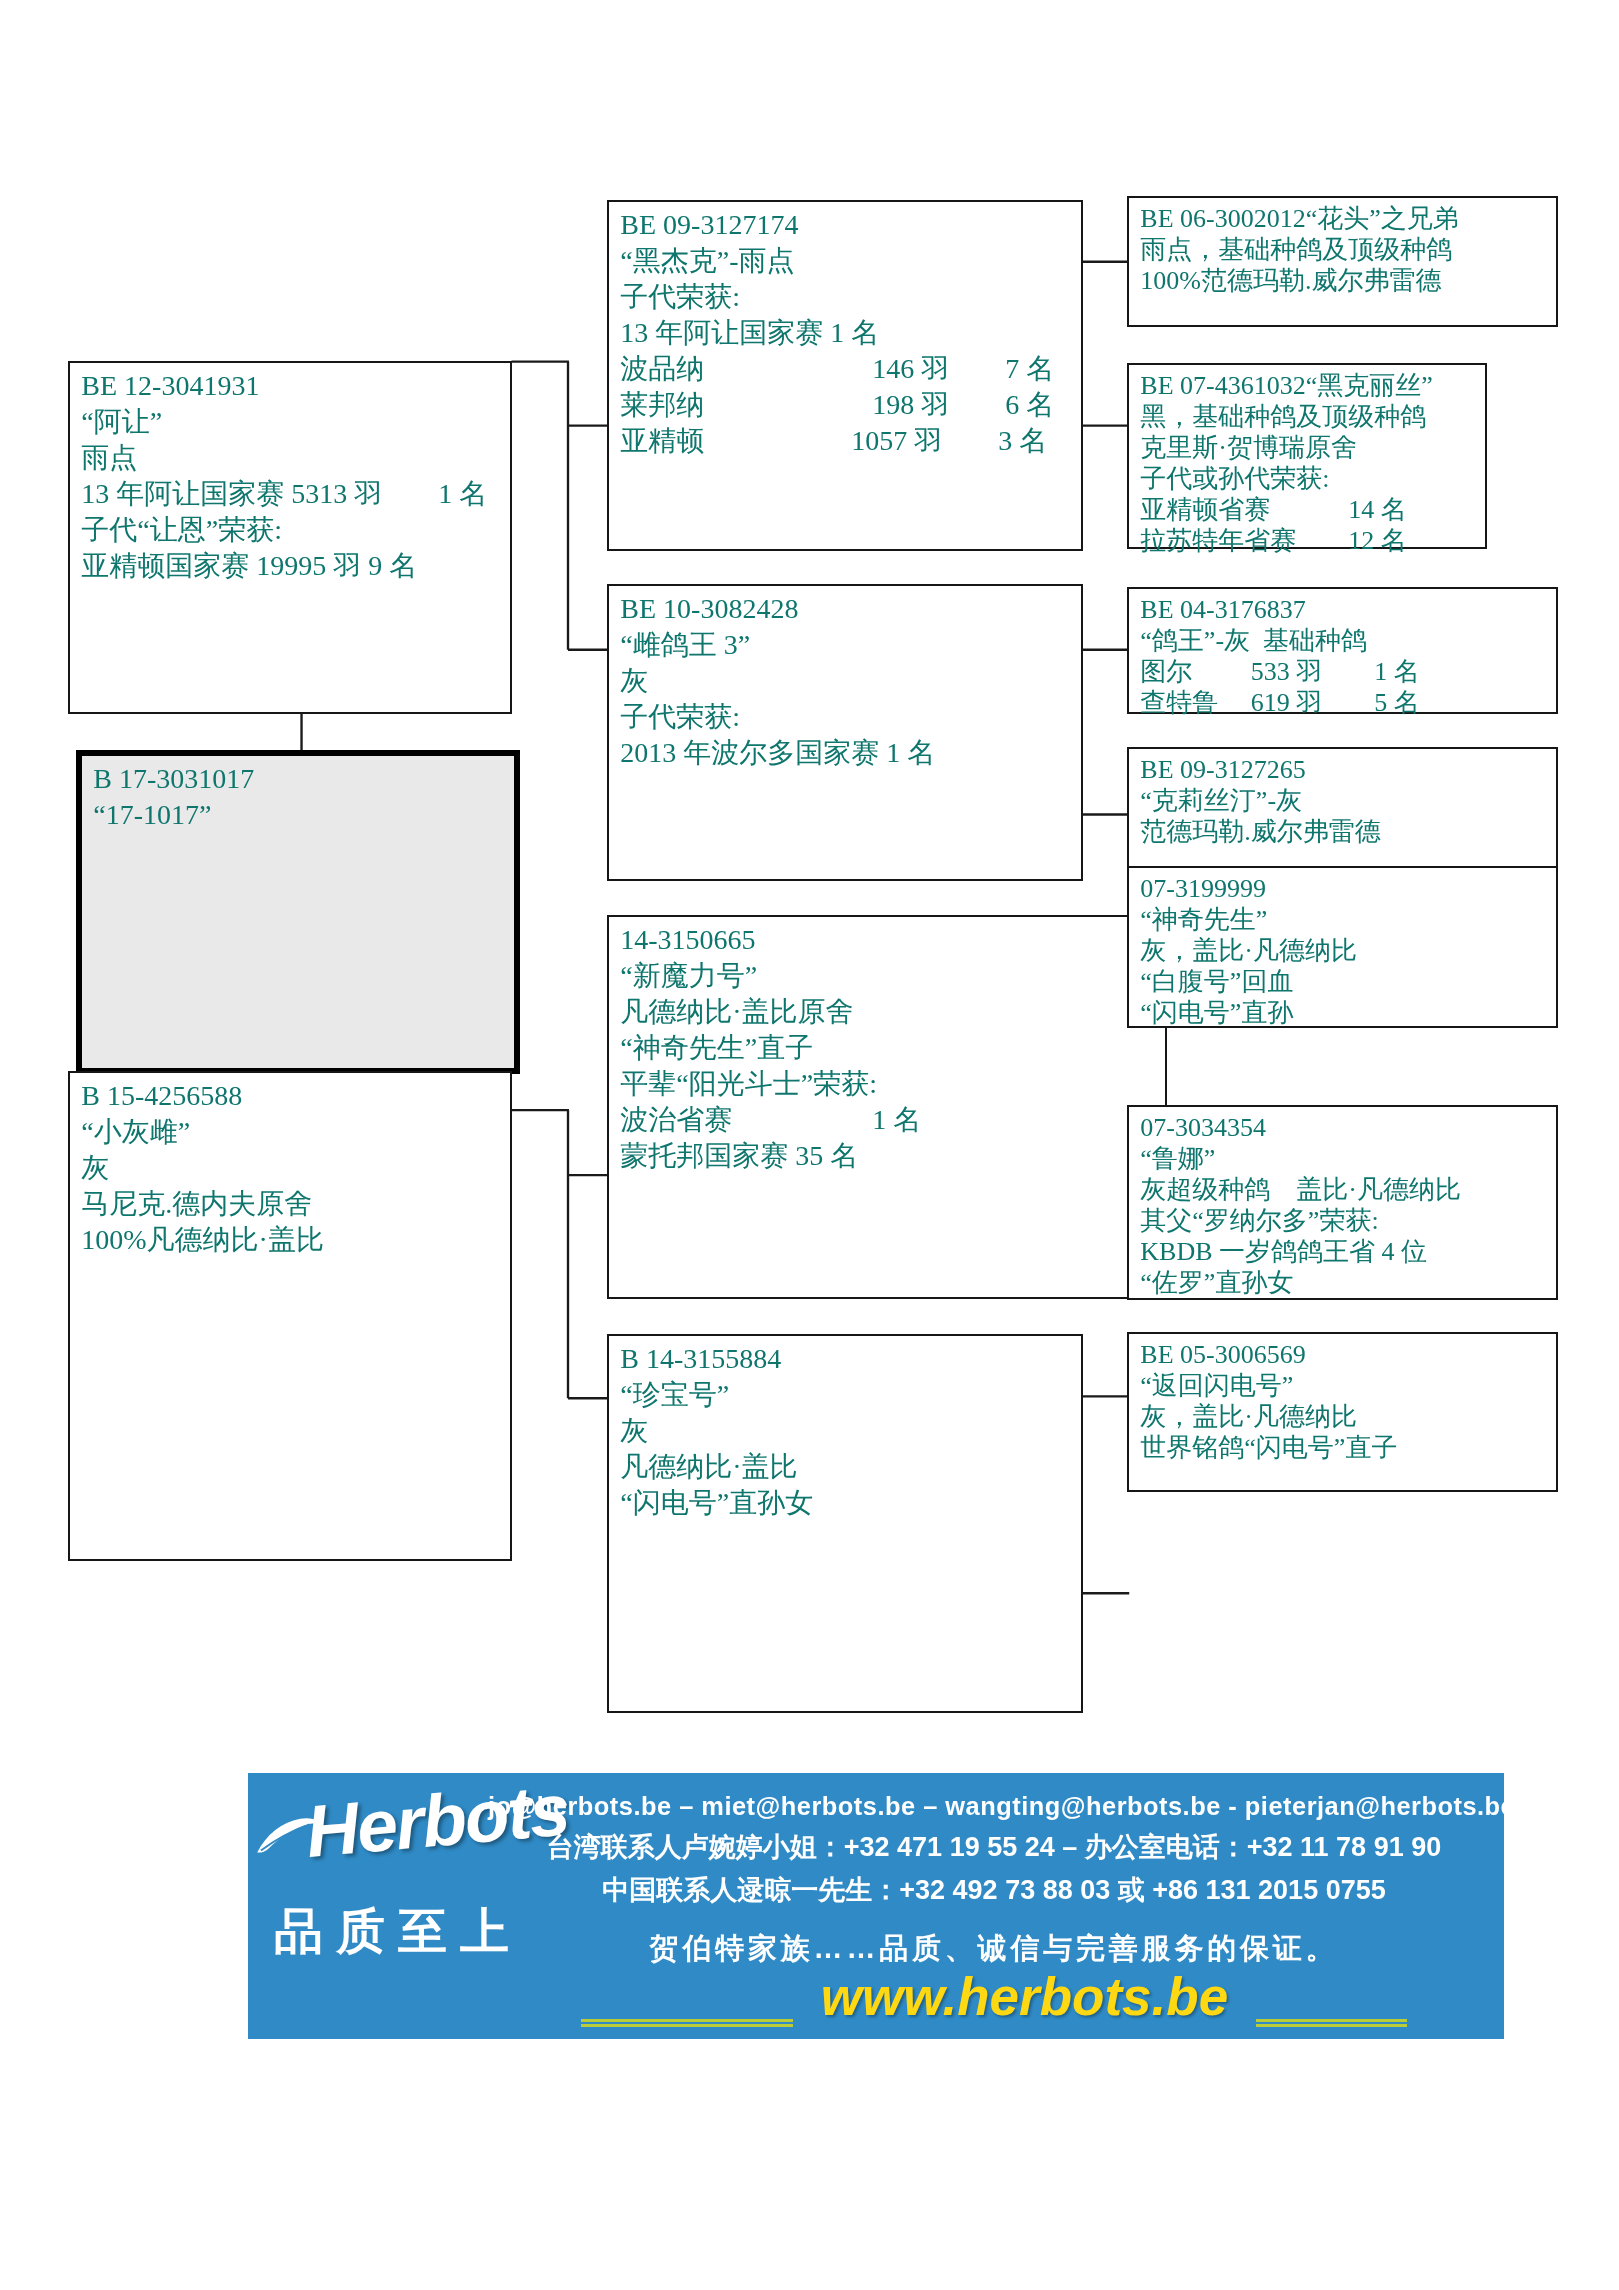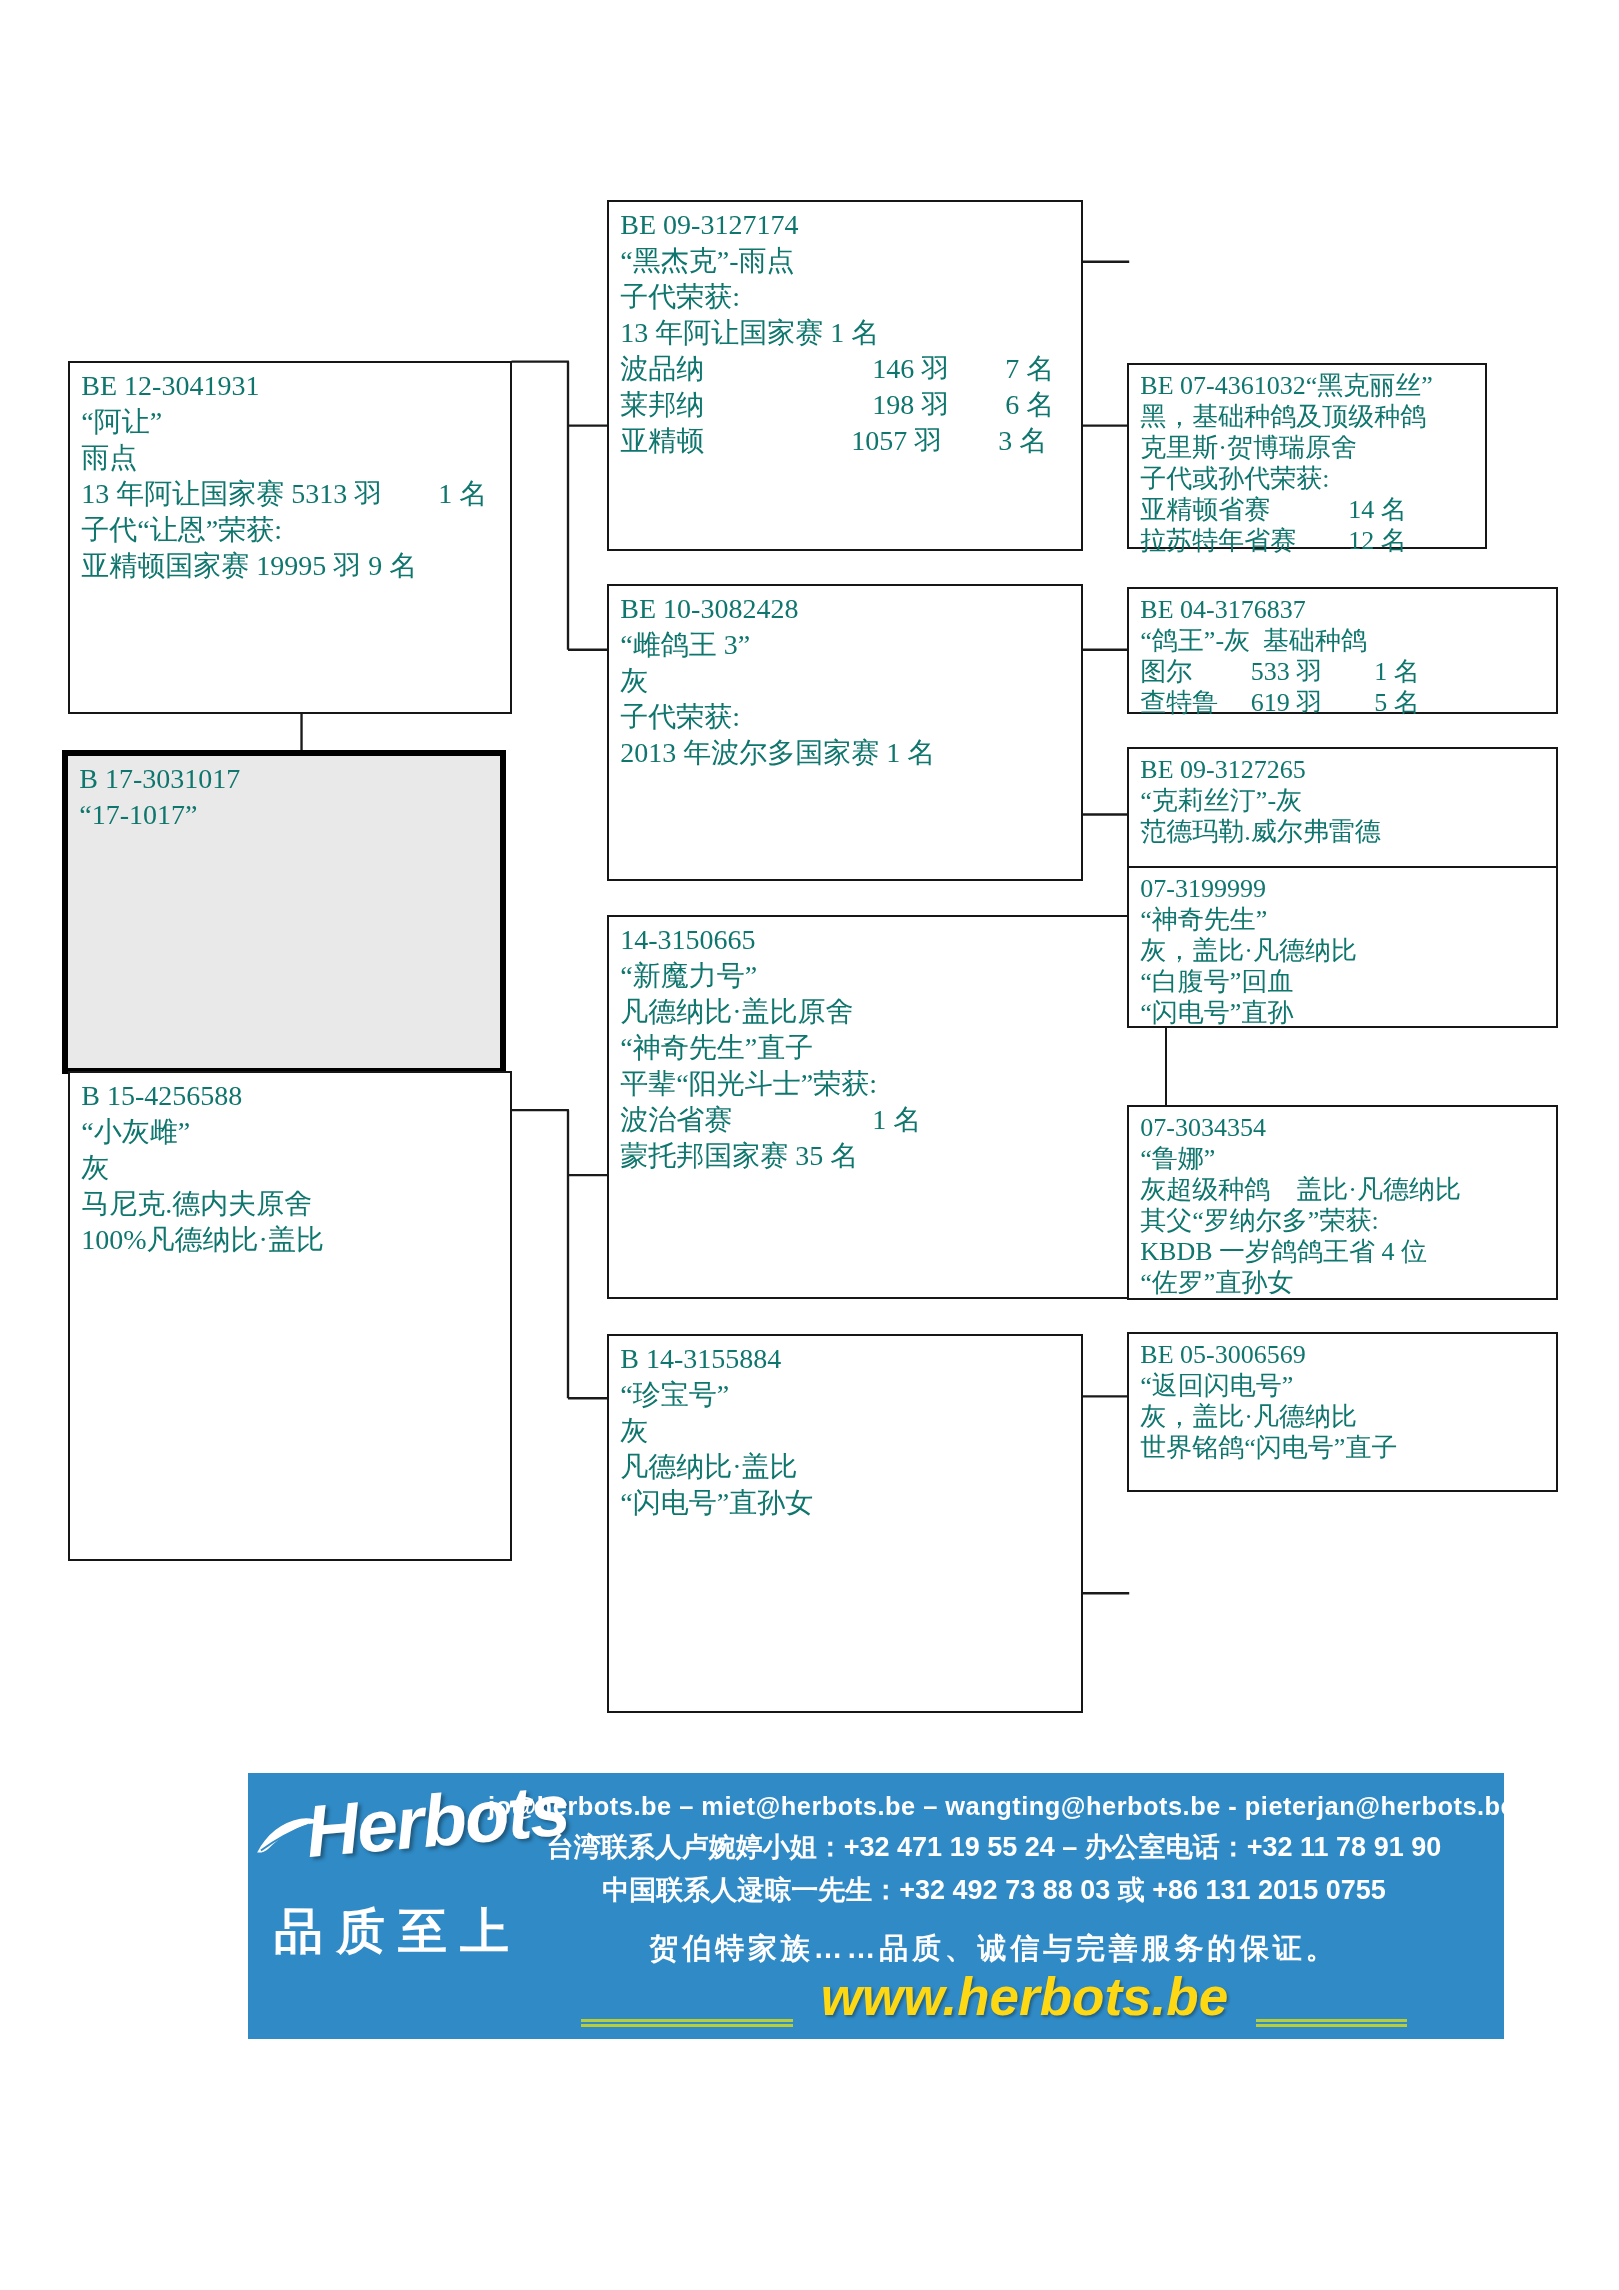--- a/index.html
+++ b/index.html
@@ -117,21 +117,21 @@
 
   <div class="pbox" style="left:68px;top:361px;width:444px;height:353px;">
     <div class="txt">BE 12-3041931
 “阿让”
 雨点
 13 年阿让国家赛 5313 羽　　1 名
 子代“让恩”荣获:
 亚精顿国家赛 19995 羽 9 名</div>
   </div>
 
-  <div class="pbox subject" style="left: 62px; top: 750px; width: 444px; height: 324px; background: rgb(233, 233, 233);">
+  <div class="pbox subject" style="left: 76px; top: 750px; width: 444px; height: 324px; background: rgb(233, 233, 233);">
     <div class="txt">B 17-3031017
 “17-1017”</div>
   </div>
 
   <div class="pbox" style="left:68px;top:1071px;width:444px;height:490px;">
     <div class="txt">B 15-4256588
 “小灰雌”
 灰
 马尼克.德内夫原舍
 100%凡德纳比·盖比</div>
@@ -166,20 +166,25 @@
   </div>
 
   <div class="pbox" style="left:607px;top:1334px;width:476px;height:379px;">
     <div class="txt">B 14-3155884
 “珍宝号”
 灰
 凡德纳比·盖比
 “闪电号”直孙女</div>
   </div>
 
+  <div class="pbox small" style="left:1127px;top:196px;width:431px;height:131px;">
+    <div class="txt">BE 06-3002012“花头”之兄弟
+雨点，基础种鸽及顶级种鸽
+100%范德玛勒.威尔弗雷德</div>
+  </div>
 
   <div class="pbox small" style="left:1127px;top:363px;width:360px;height:186px;">
     <div class="txt">BE 07-4361032“黑克丽丝”
 黑，基础种鸽及顶级种鸽
 克里斯·贺博瑞原舍
 子代或孙代荣获:
 亚精顿省赛　　　14 名
 拉苏特年省赛　　12 名</div>
   </div>
 

